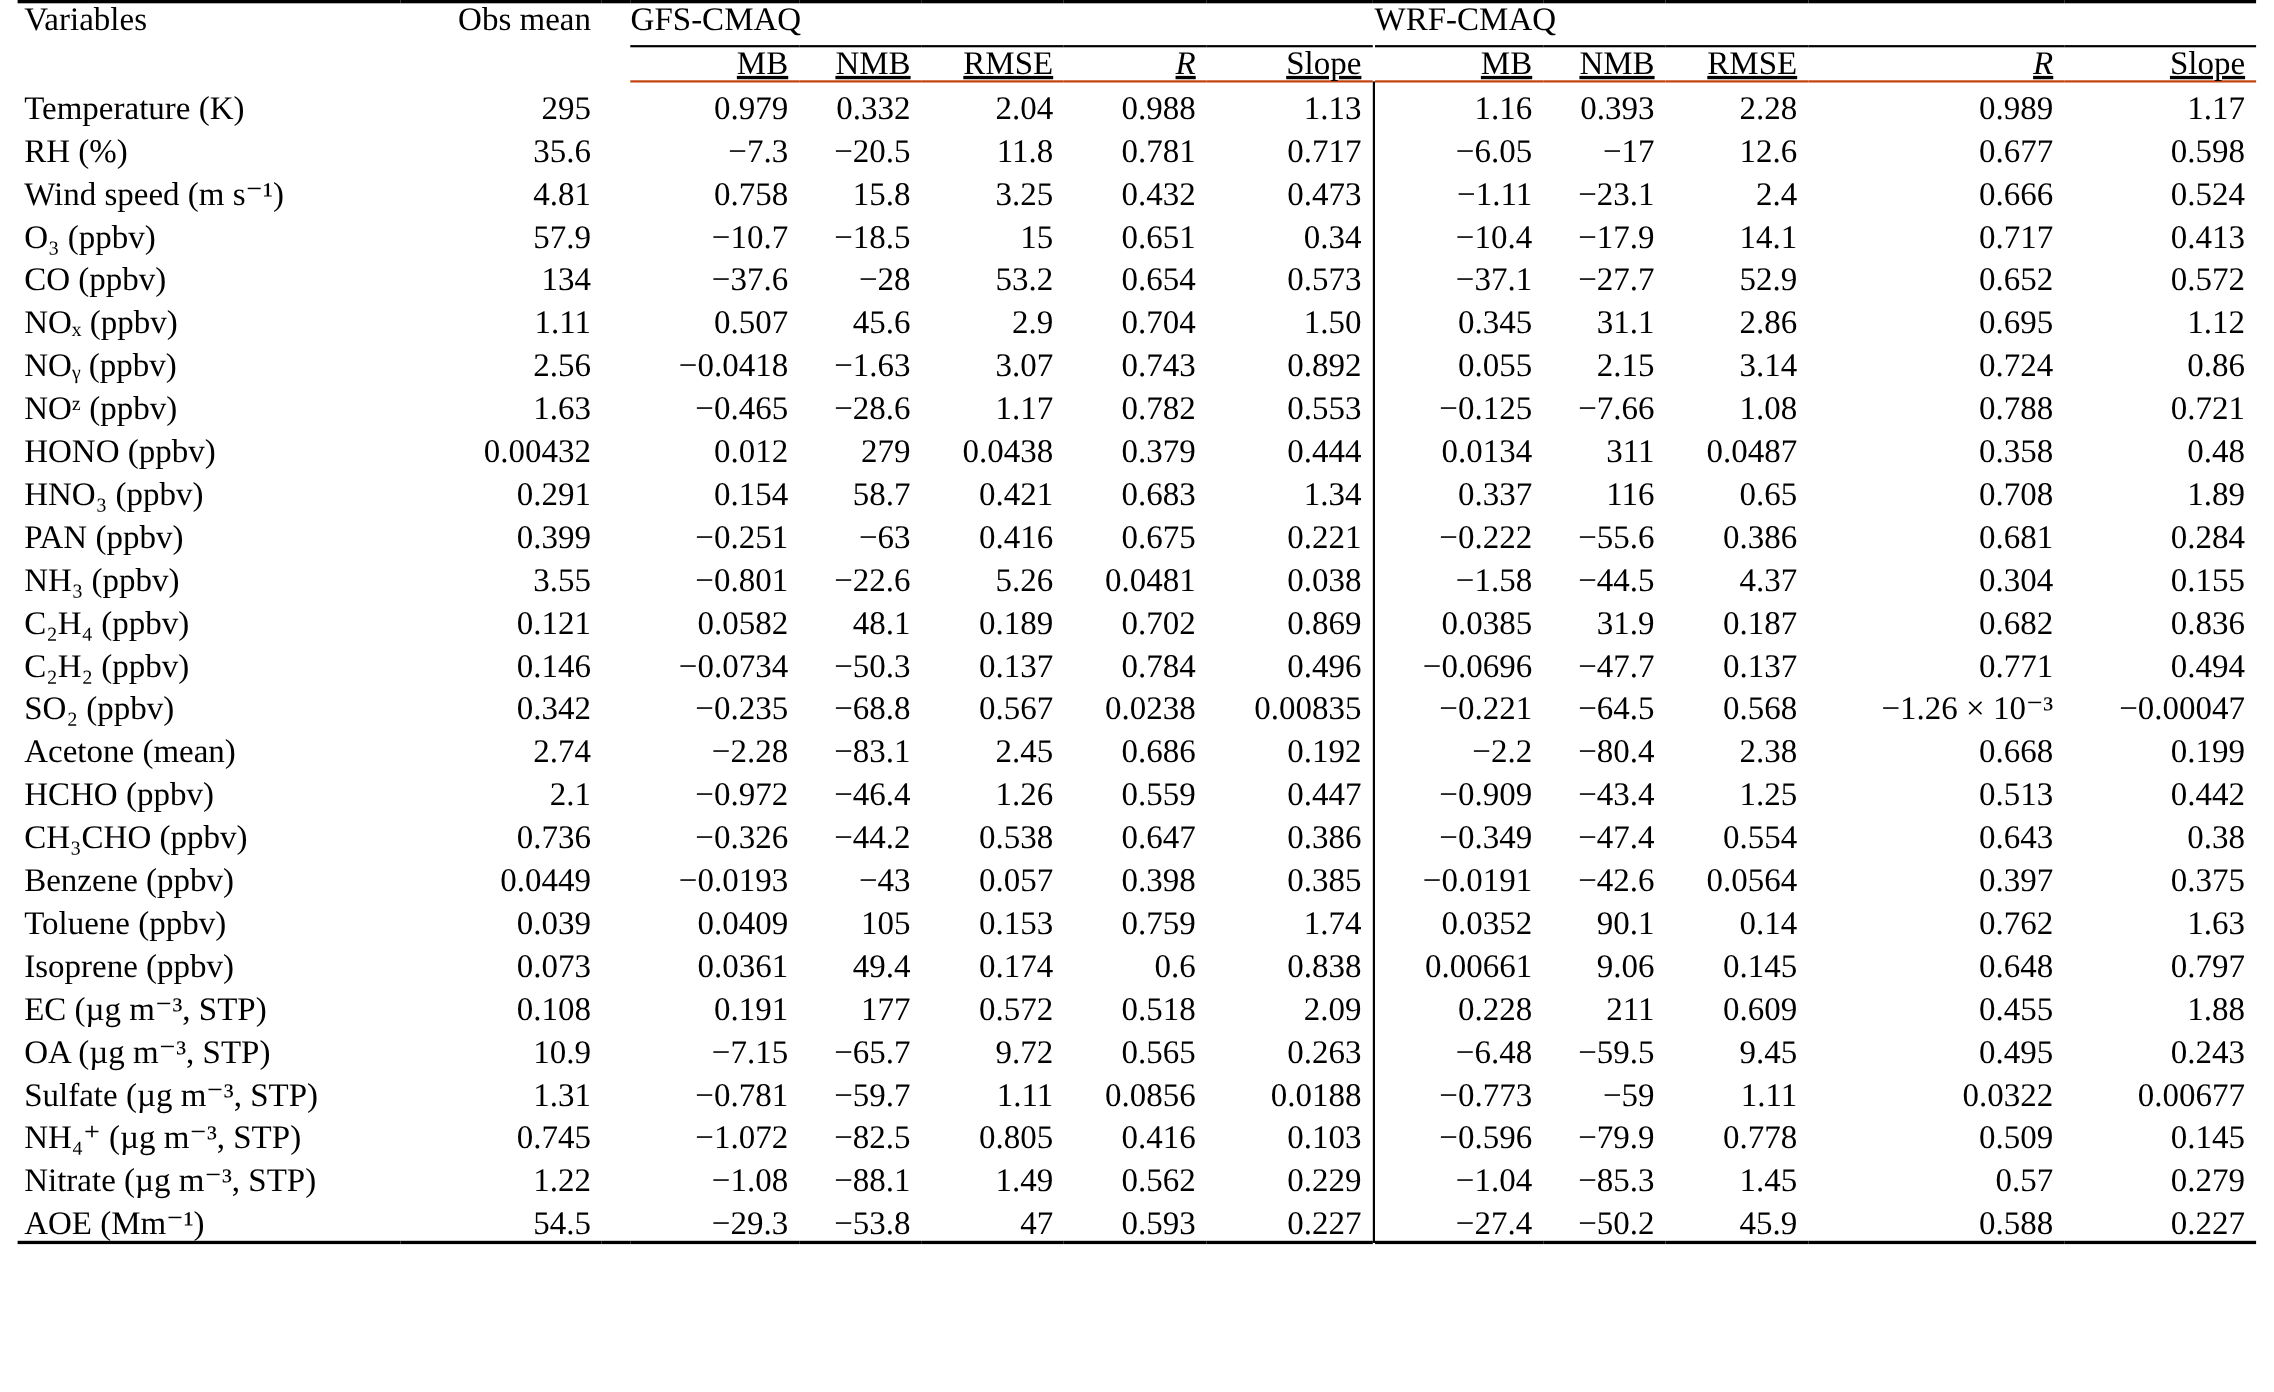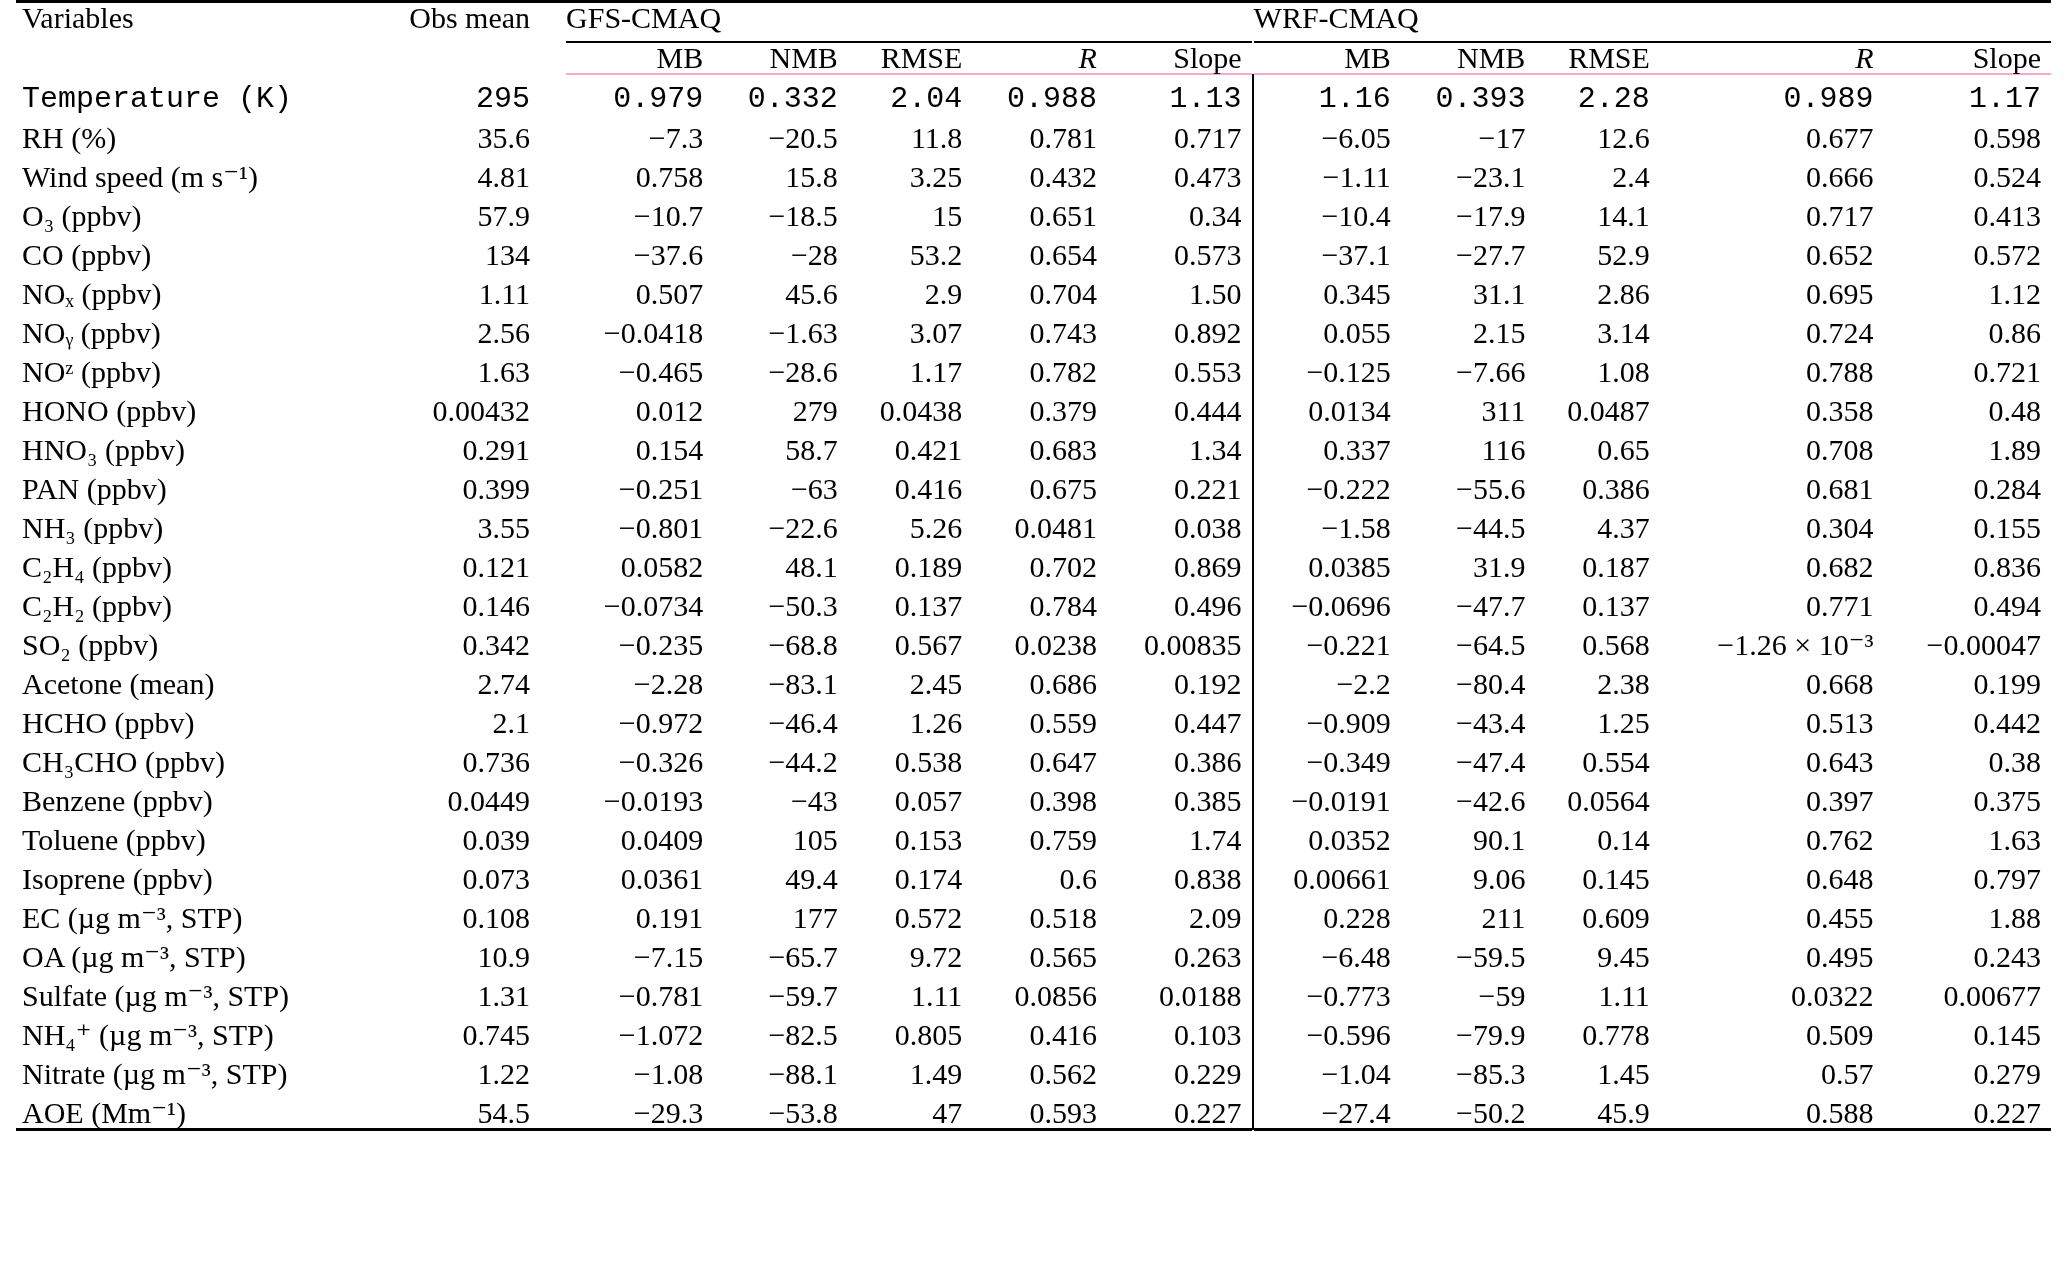--- a/index.html
+++ b/index.html
@@ -28,23 +28,23 @@
   table.stats td, table.stats th {
     padding: 0;
     font-weight: normal;
     vertical-align: bottom;
     white-space: nowrap;
   }
   
   .rule-top td { border-top: 3px solid #000; }
   .hdr-row-1 td { padding-top: 8px; padding-bottom: 10px; }
   .hdr-row-2 td { padding-top: 2px; padding-bottom: 9px; }
-  .rule-under-head td { border-bottom: 2px solid #f9a8d4; }
+  .rule-under-head td { border-bottom: 2px solid #c2410c; text-decoration: underline; }
   .rule-bottom td { border-bottom: 3px solid #000; }
-  .first-data td { padding-top: 11px; font-family: Liberation Mono, monospace; }
+  .first-data td { padding-top: 11px; }
   .last-data td { padding-bottom: 11px; }
 
   
   .c-var { text-align: left; padding-left: 6px !important; width: 330px; }
   .c-num { text-align: right; padding-right: 10px !important; }
 
   
   .grp {
     border-bottom: 2px solid #000;
     padding-bottom: 8px !important;

